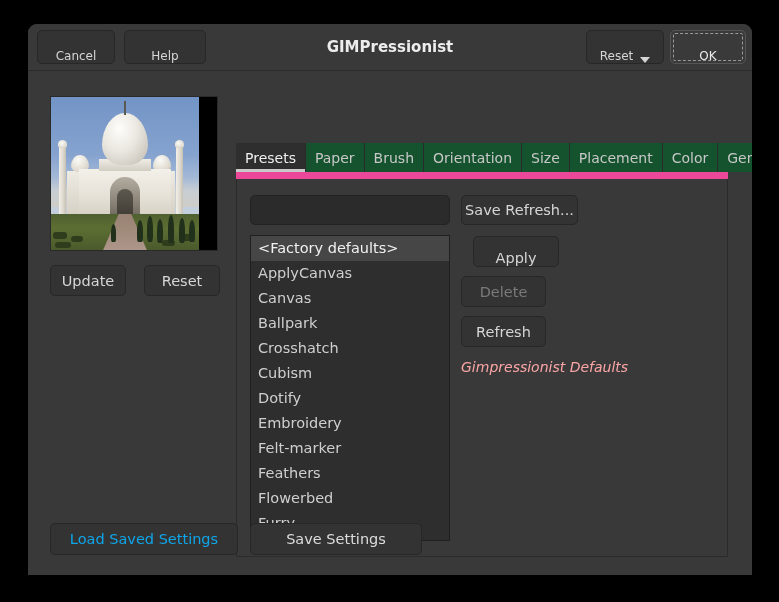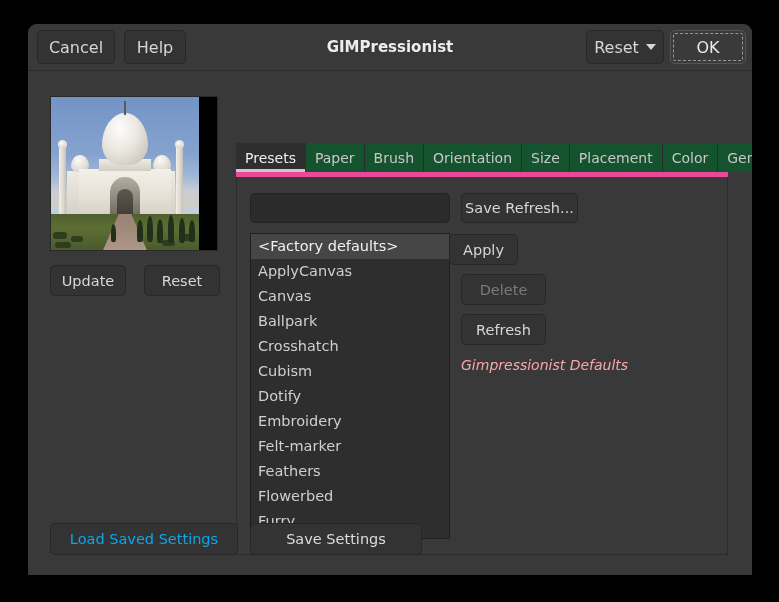--- a/index.html
+++ b/index.html
@@ -34,30 +34,30 @@
     background: #393939;
   }
   .hdr-btn {
     position: absolute;
     top: 6px;
     height: 34px;
     background: #333333;
     border: 1px solid #272727;
     border-radius: 5px;
     color: #d6d6d6;
-    font-size: 16px;
+    font-size: 12px;
     display: flex;
-    align-items: center;
+    align-items: flex-end;
     justify-content: center;
     box-sizing: border-box;
     cursor: pointer;
     user-select: none;
   }
   #btn-cancel { left: 9px;  width: 78px; }
-  #btn-help   { left: 96px; width: 62px; }
+  #btn-help   { left: 96px; width: 82px; }
   #btn-reset  { right: 88px; width: 78px; gap: 7px; }
   #btn-ok {
     right: 6px; width: 76px;
     background: #3a3a3a;
     border: 1px solid #555;
     outline: 1px dashed #9a9a9a;
     outline-offset: -4px;
     color: #eaeaea;
   }
   .chev {
@@ -227,21 +227,21 @@
     position: absolute;
     left: 208px;
     top: 72px;
     width: 492px;
     height: 408px;
   }
   .tabstrip {
     display: flex;
     height: 29px;
     align-items: stretch;
-    border-bottom: 5px solid #ec4899;
+    border-bottom: 7px solid #ec4899;
     text-align: right;
   }
   .tab {
     position: relative;
     padding: 0 9px;
     display: flex;
     align-items: center;
     font-size: 14px;
     color: #c8c8c8;
     background: #14532d;
@@ -317,21 +317,21 @@
     font-size: 14.5px;
     display: flex; align-items: center; justify-content: center;
     box-sizing: border-box;
     cursor: pointer;
   }
   .side-btn.disabled {
     color: #7a7a7a;
     cursor: default;
   }
   #btn-save-current { left: 224px; top: 16px; width: 117px; height: 30px; }
-  #btn-apply   { left: 212px; top: 57px;  width: 69px; height: 31px; }
+  #btn-apply   { left: 236px; top: 57px;  width: 86px; height: 31px; align-items: flex-end; }
   #btn-delete  { left: 224px; top: 97px;  width: 85px; height: 31px; }
   #btn-refresh { left: 224px; top: 137px; width: 85px; height: 31px; }
 
   .status-text {
     position: absolute;
     left: 224px; top: 180px;
     font-size: 14px;
     font-style: italic;
     color: #fca5a5;
     white-space: nowrap;

